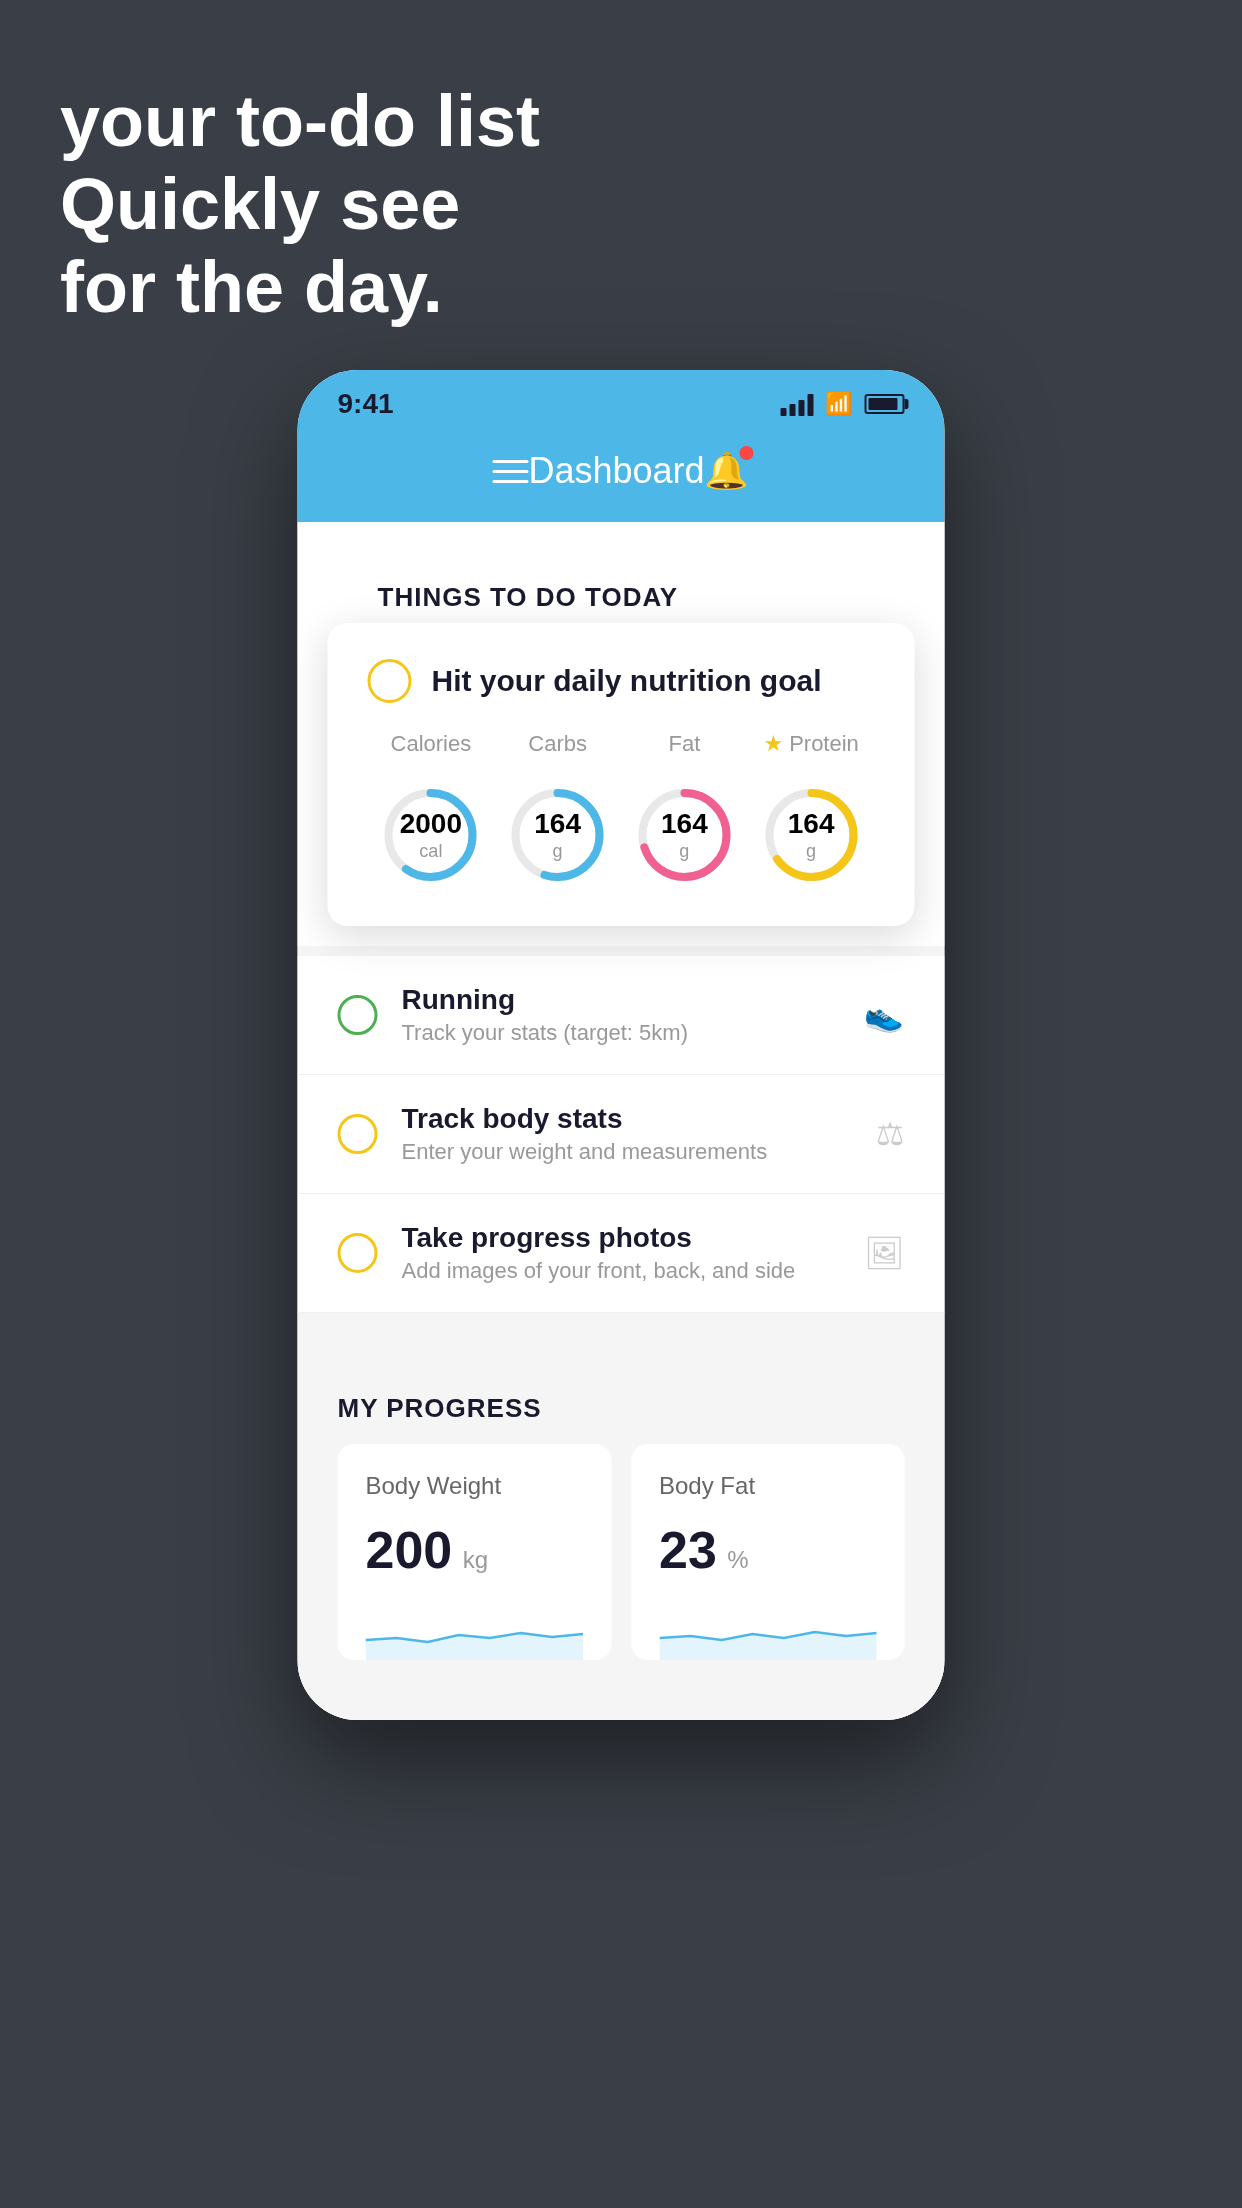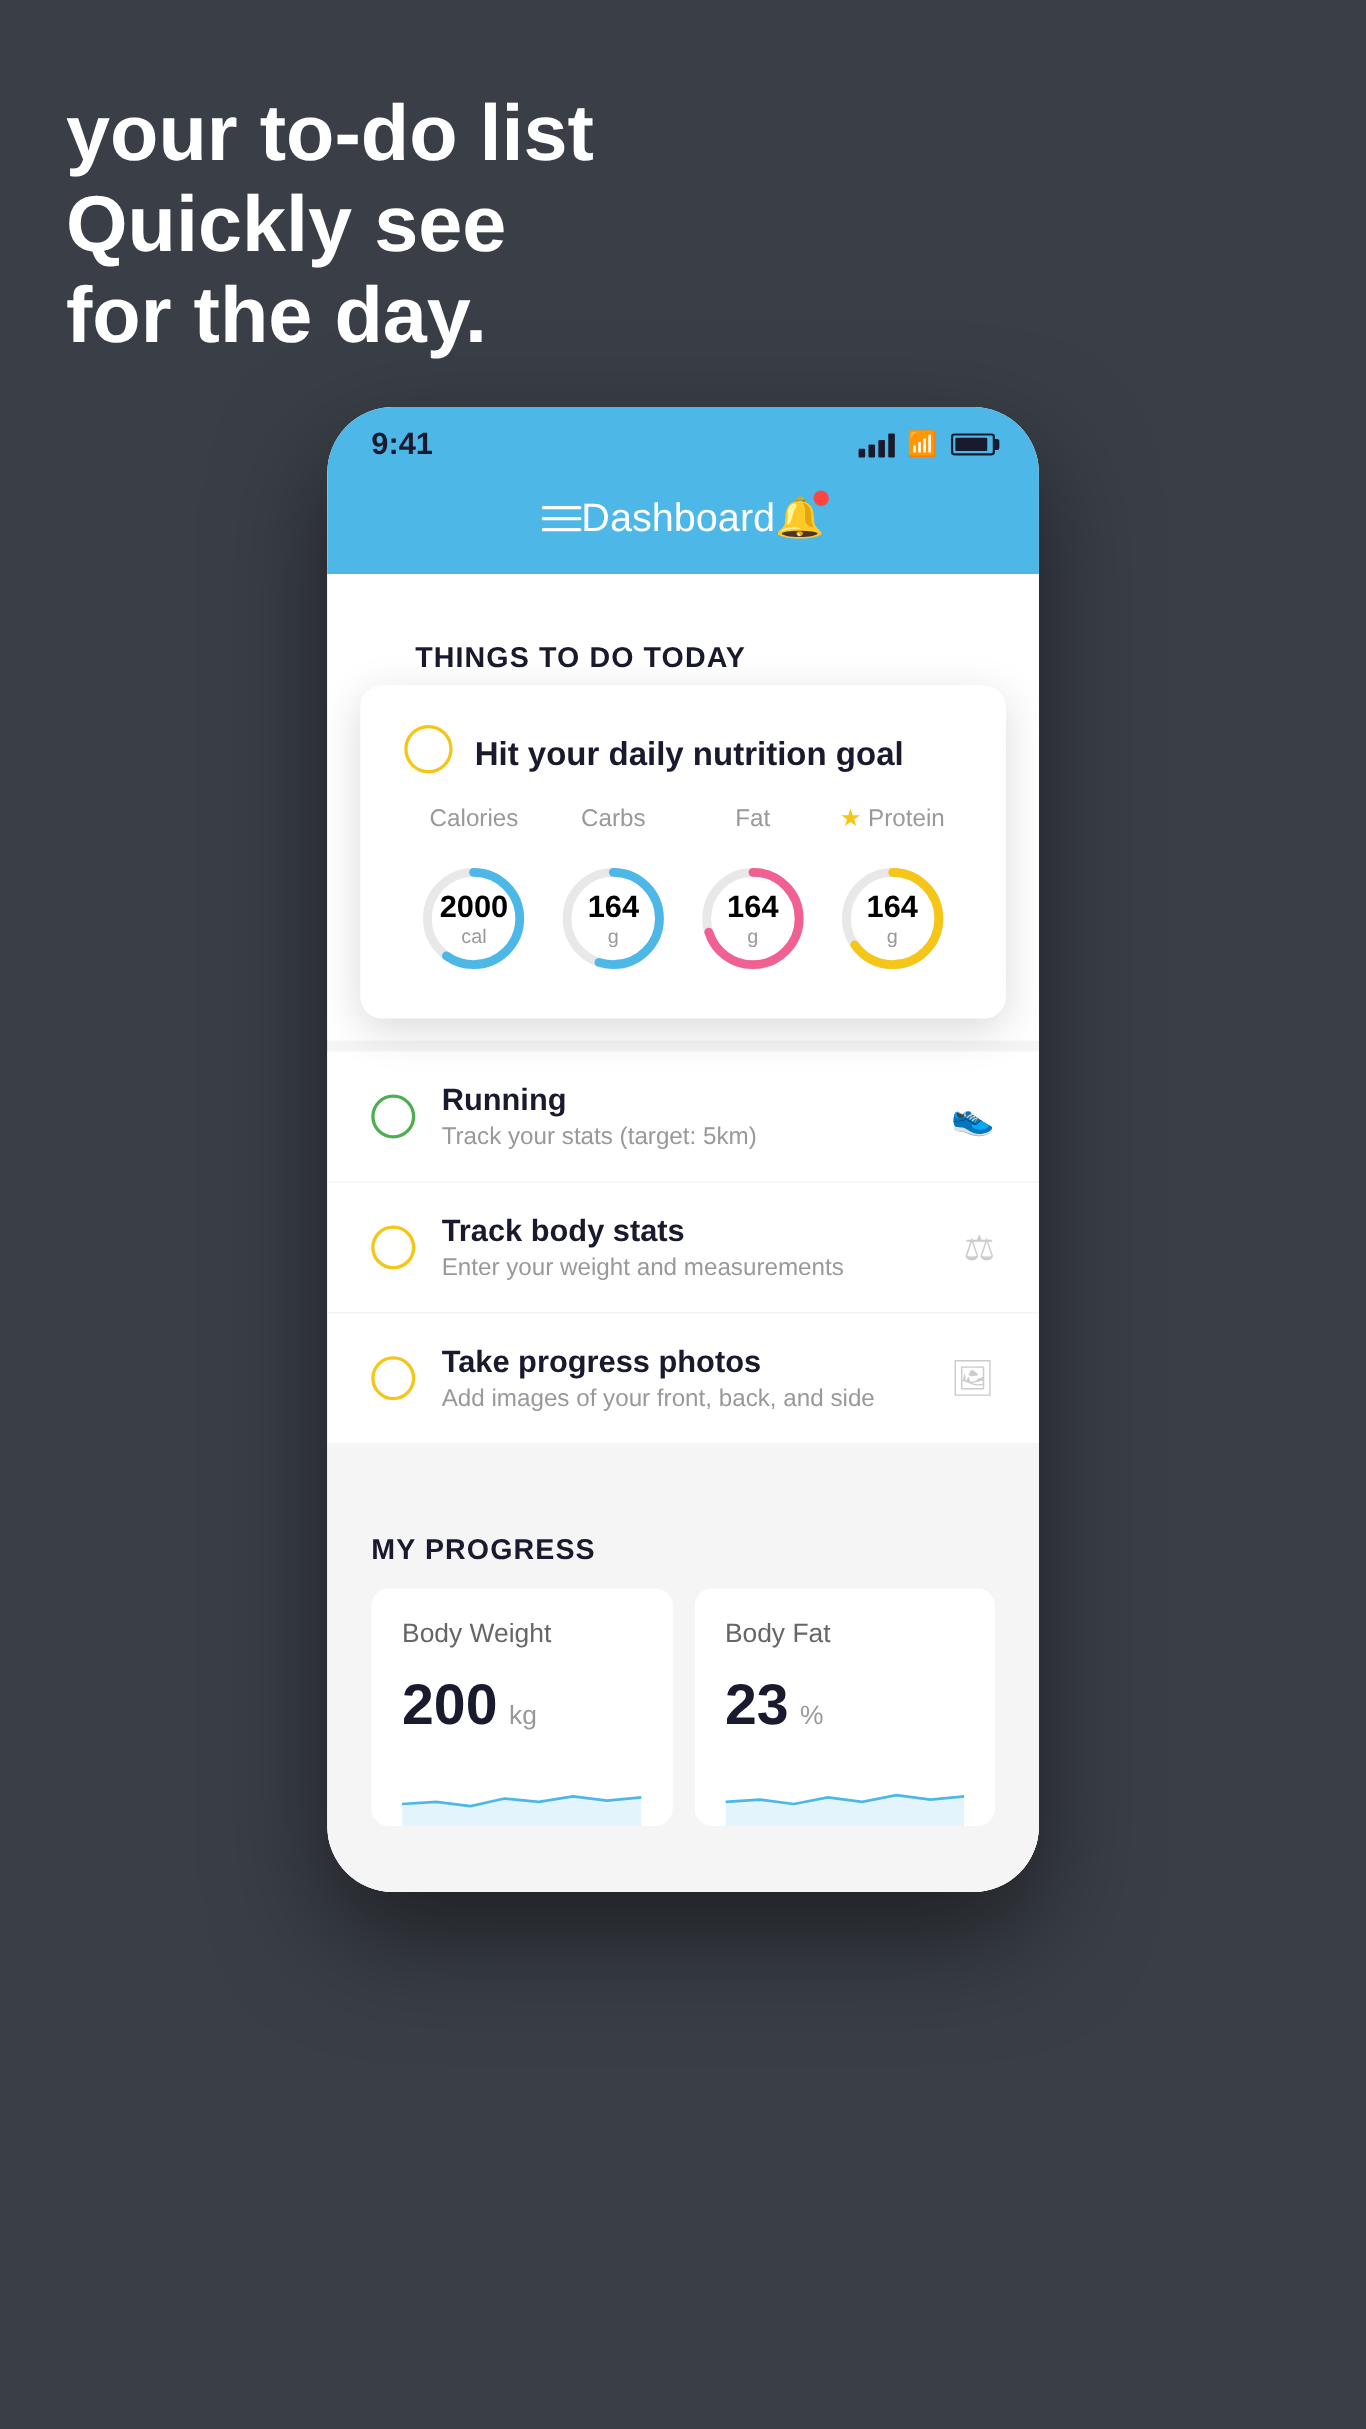--- a/index.html
+++ b/index.html
@@ -172,21 +172,21 @@
       margin: 0 30px;
       padding: 36px 40px;
       box-shadow: 0 10px 40px rgba(0,0,0,0.15);
       position: relative;
       z-index: 10;
       top: -10px;
     }
 
     .card-header-row {
       display: flex;
-      align-items: flex-end;
+      align-items: center;
       gap: 20px;
       margin-bottom: 28px;
     }
 
     .circle-check {
       width: 44px;
       height: 44px;
       border-radius: 50%;
       border: 3px solid #f5c518;
       flex-shrink: 0;

